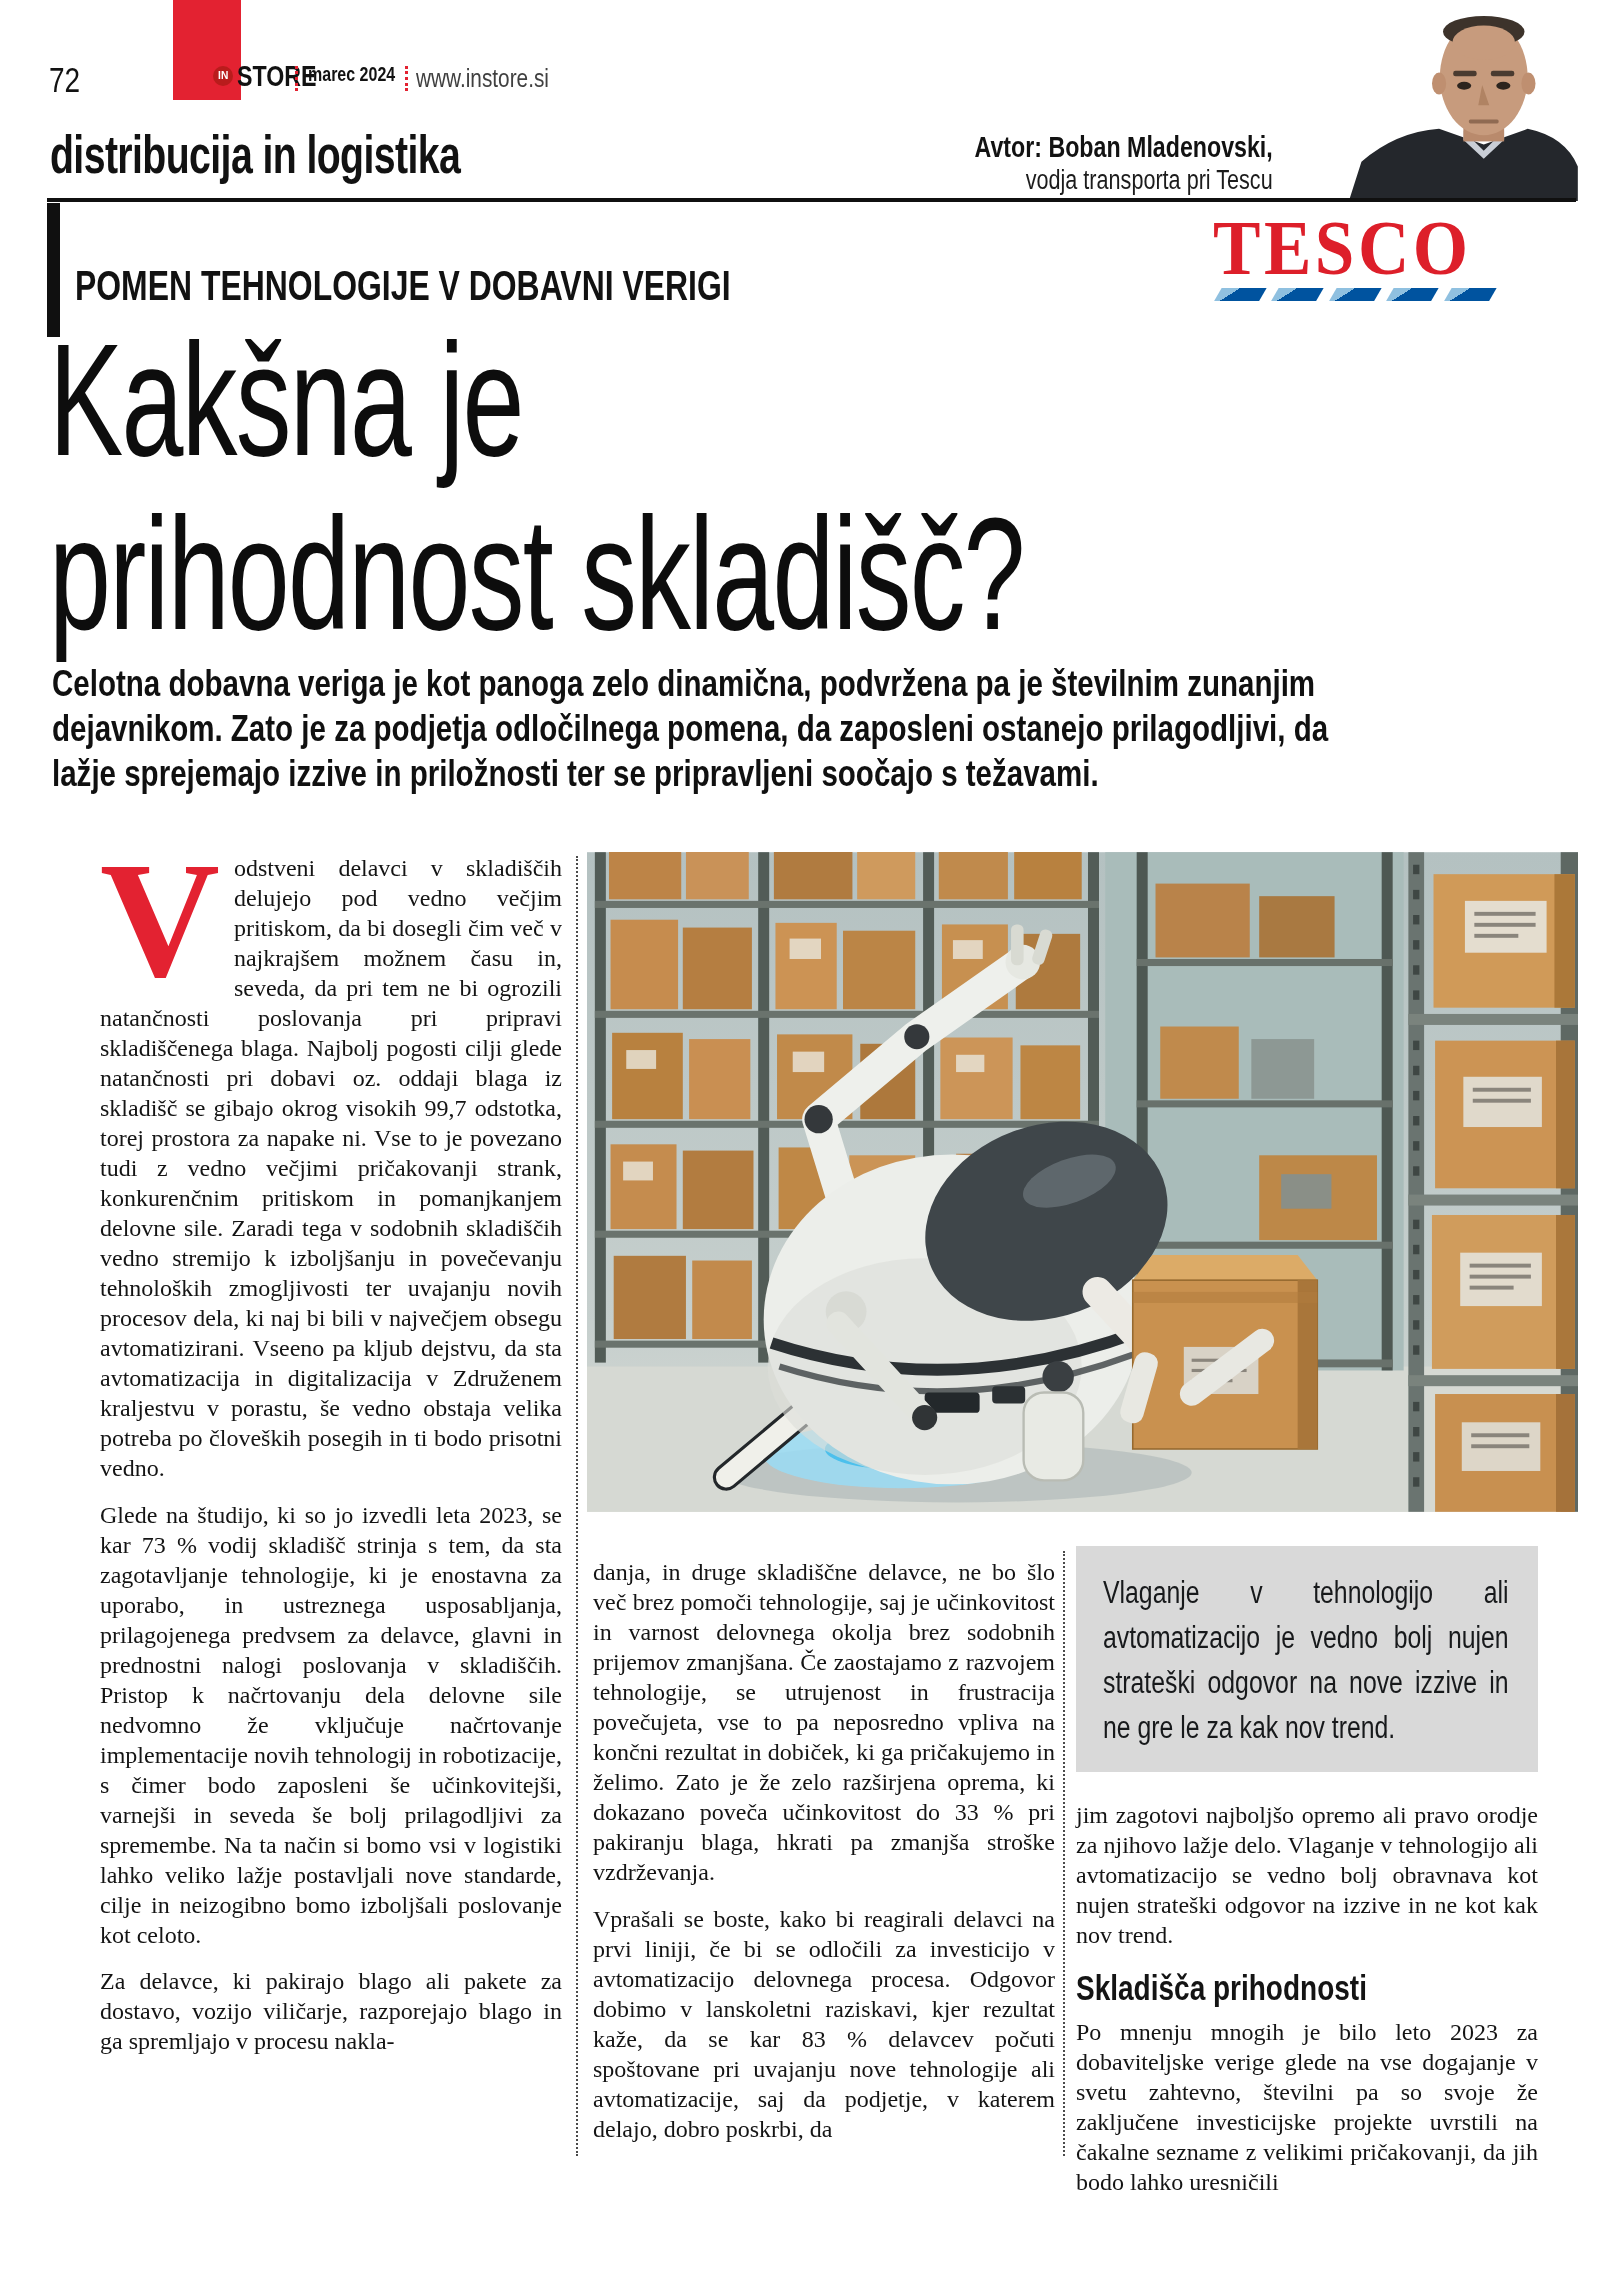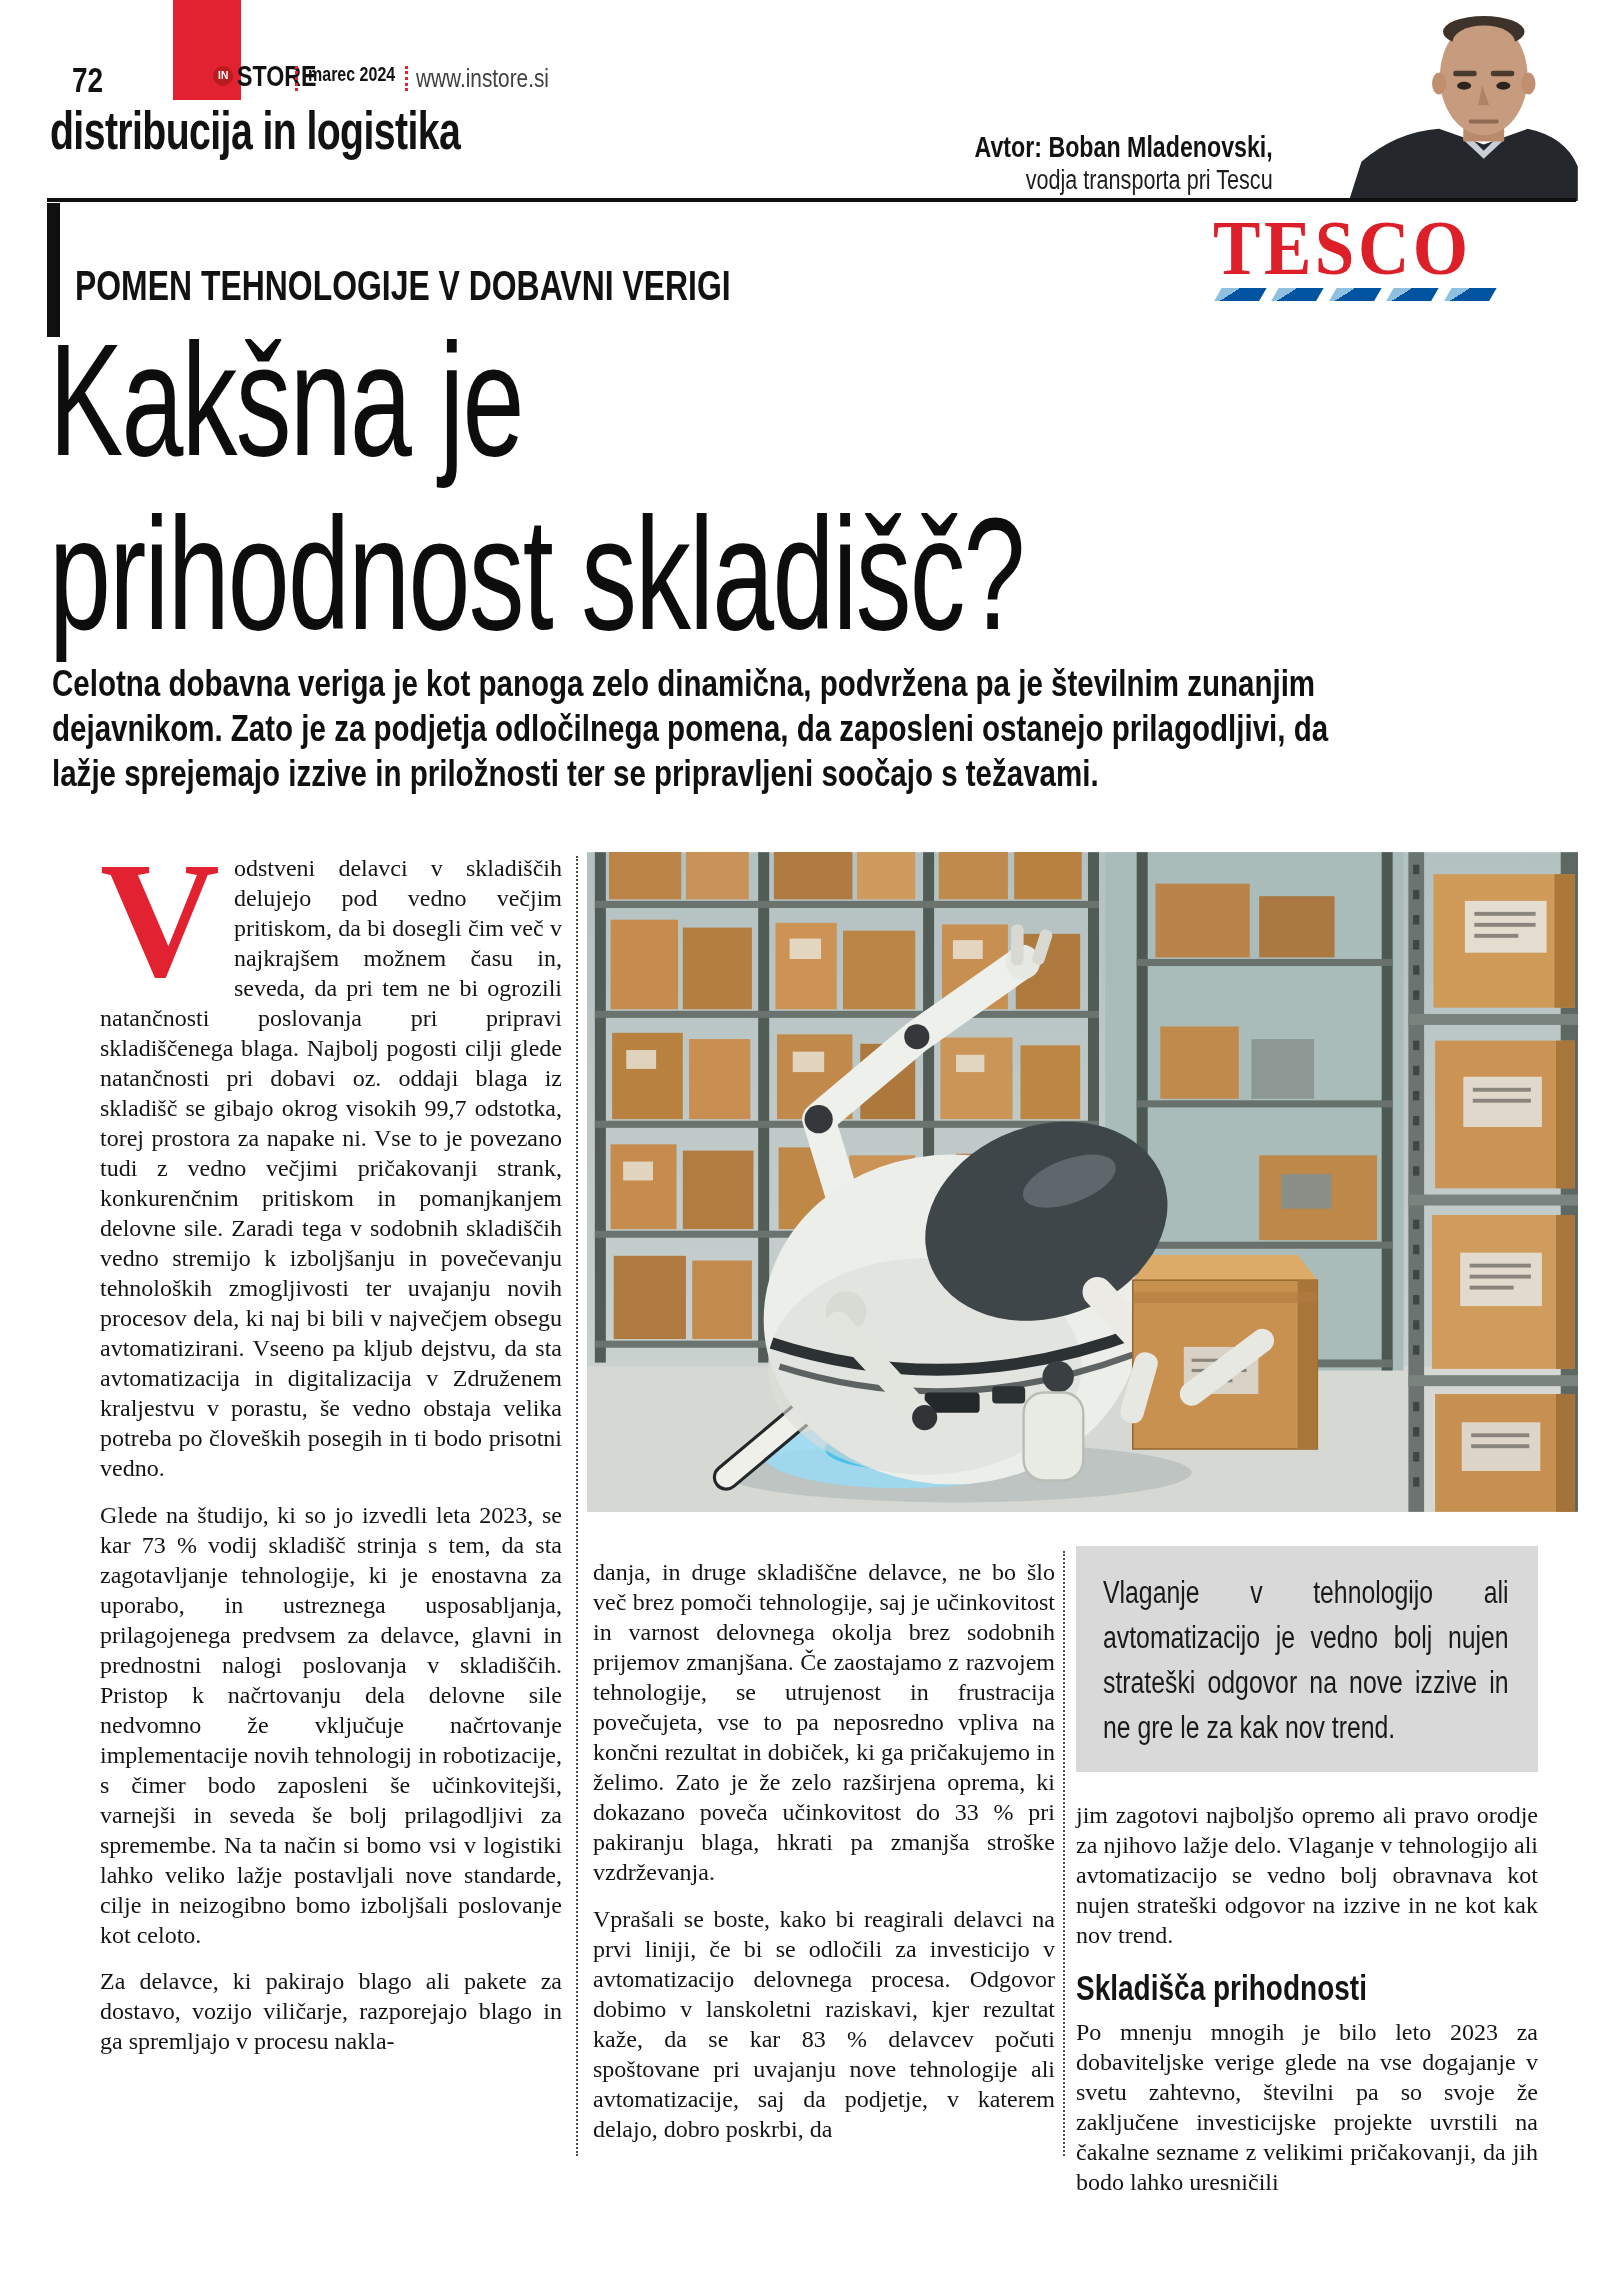--- a/index.html
+++ b/index.html
@@ -4,30 +4,30 @@
 <style>
   html,body{margin:0;padding:0;background:#ffffff;}
   .page{position:relative;width:1623px;height:2295px;background:#fff;overflow:hidden;
         font-family:"Liberation Sans",sans-serif;color:#121212;}
 
   
   .condl{display:inline-block;transform:scaleX(.8);transform-origin:0 50%;white-space:nowrap;}
   .condr{display:inline-block;transform:scaleX(.8);transform-origin:100% 50%;white-space:nowrap;}
 
   
-  .pagenum{position:absolute;left:49px;top:60px;font-weight:700;font-size:35px;margin-left:23px;}
+  .pagenum{position:absolute;left:49px;top:60px;font-weight:400;font-size:35px;}
   .redblock{position:absolute;left:173px;top:0;width:68px;height:100px;background:#e32231;}
   .incircle{position:absolute;left:213px;top:66px;width:20.4px;height:20.4px;border-radius:50%;
             background:#b91c1c;color:#fff;font-weight:700;font-size:10.2px;line-height:20.4px;text-align:center;}
   .store{position:absolute;left:237px;top:60px;font-weight:700;font-size:29px;}
   .redsep{position:absolute;top:66px;width:0;height:25px;border-left:3.9px dotted #e32231;}
   .issue{position:absolute;left:308px;top:63px;font-weight:700;font-size:20px;}
   .site{position:absolute;left:416px;top:63px;font-weight:400;font-size:26px;color:#404040;}
 
-  .sectitle{position:absolute;left:50px;top:100px;font-weight:700;font-size:53px;letter-spacing:-0.8px;}
+  .sectitle{position:absolute;left:50px;top:124px;font-weight:700;font-size:53px;letter-spacing:-0.8px;}
   .sectitle span{transform:scaleX(.74);}
 
   .author{position:absolute;left:785px;top:130px;width:488px;text-align:right;text-decoration:underline;}
   .author .a1{font-weight:700;font-size:29px;line-height:35px;}
   .author .a2{font-weight:400;font-size:27px;line-height:31px;color:#1c1c1c;}
   .portrait{position:absolute;left:1286px;top:4.7px;}
 
   .rule{position:absolute;left:47px;top:198px;width:1529px;height:3.9px;background:#101010;}
   .kickbar{position:absolute;left:47px;top:203px;width:12.6px;height:134px;background:#101010;}
   .kicker{position:absolute;left:75px;top:262px;font-weight:700;font-size:42px;}

